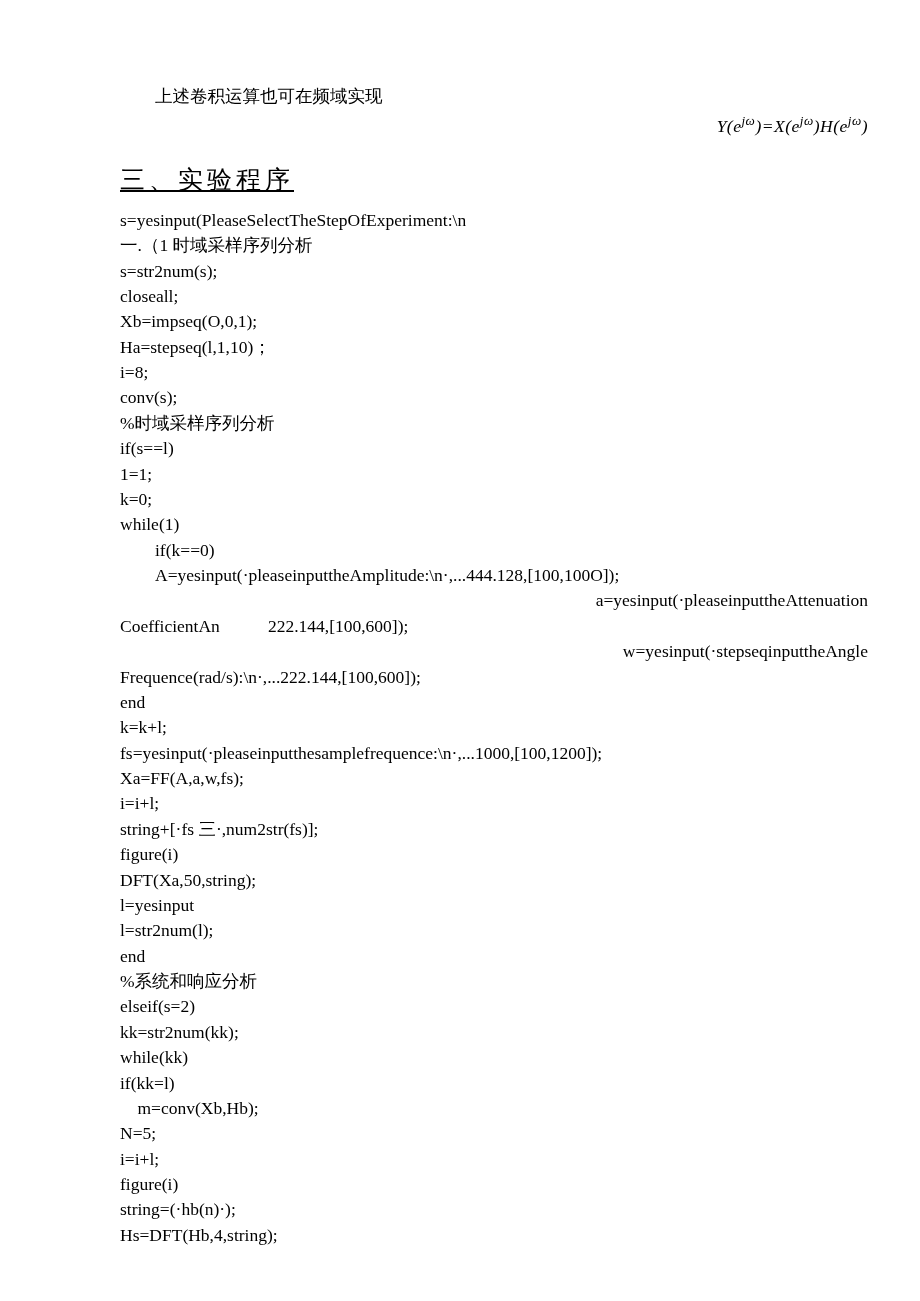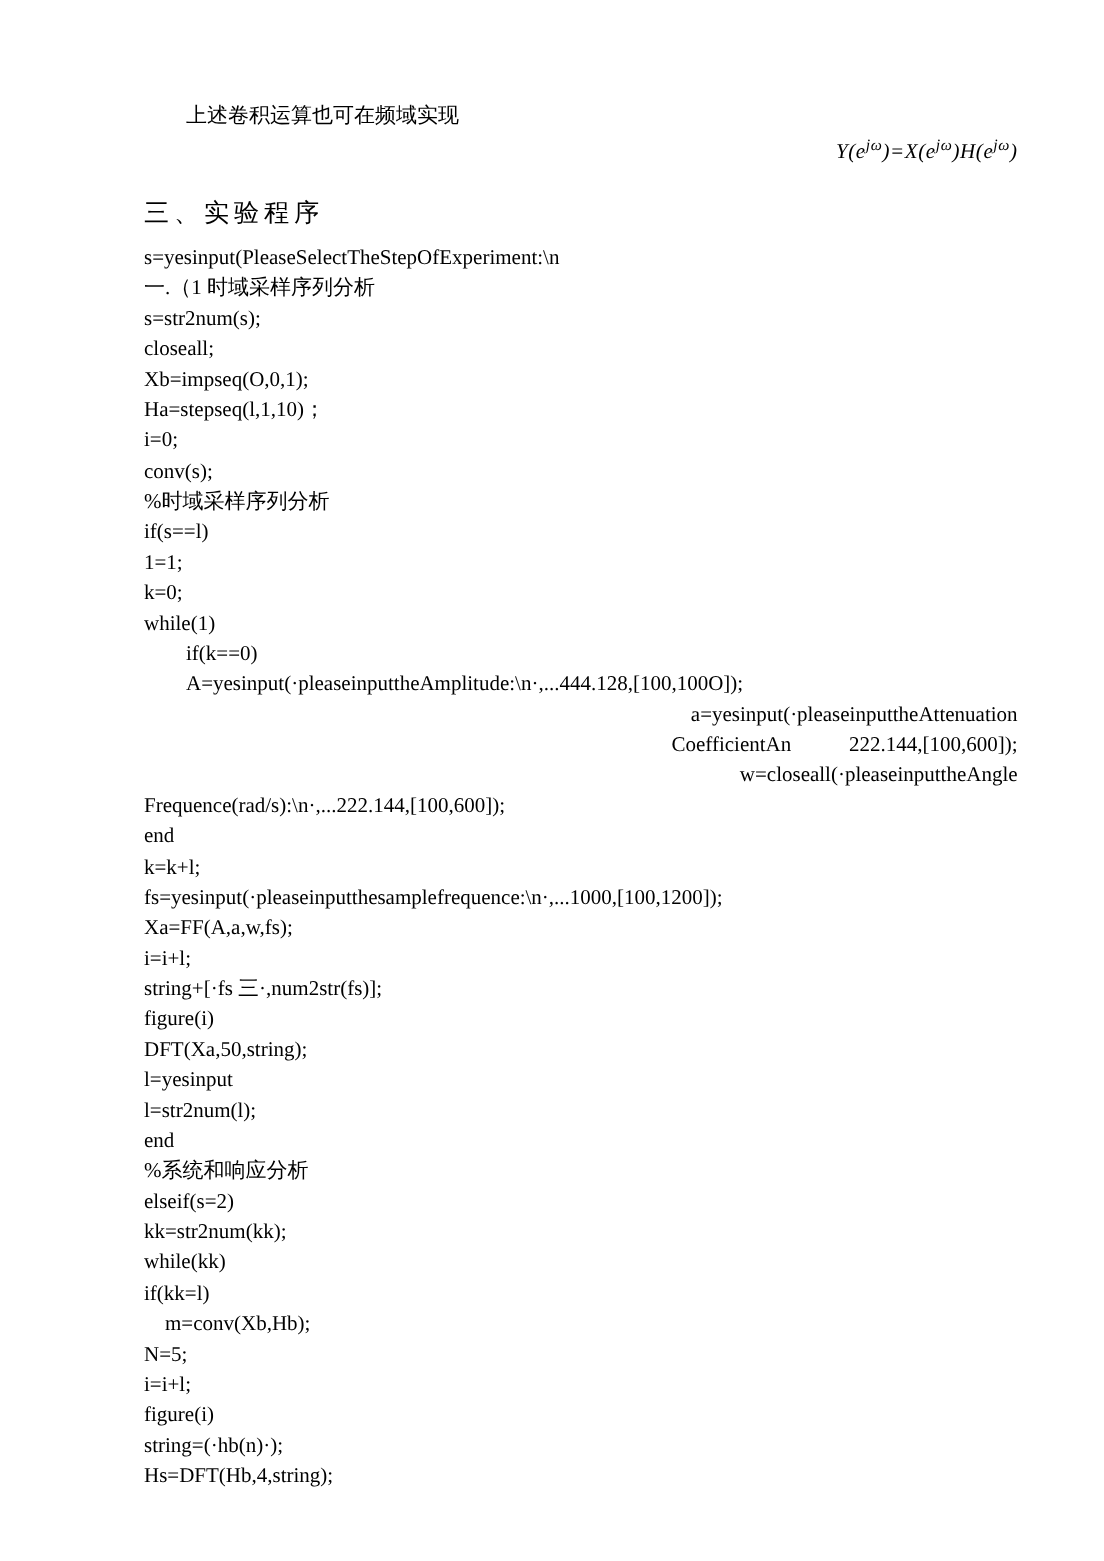--- a/index.html
+++ b/index.html
@@ -6,37 +6,38 @@
     margin: 0;
     padding: 0;
     background: #fff;
     font-family: "Times New Roman", SimSun, serif;
     font-size: 17.5px;
     color: #000;
     width: 920px;
     line-height: 1.45;
   }
   .page {
-    padding: 84px 72px 0 120px;
+    padding: 84px 52px 0 120px;
   }
   .indent {
     text-indent: 2em;
   }
   .formula {
     text-align: right;
     font-style: italic;
     font-family: "Times New Roman", serif;
     margin: 2px 0 6px 0;
     letter-spacing: 0.5px;
   }
   .formula sup { font-size: 0.75em; }
   .section-title {
-    font-size: 21px;
+    font-size: 25px;
     letter-spacing: 4px;
     margin: 22px 0 10px 0;
+    text-decoration: underline;
   }
   .code {
     font-family: "Times New Roman", SimSun, serif;
     white-space: normal;
   }
   .code div {
     min-height: 1.45em;
   }
   .just {
     display: flex;
@@ -60,38 +61,38 @@
 
   <div class="section-title">三、实验程序</div>
 
   <div class="code">
     <div>s=yesinput(PleaseSelectTheStepOfExperiment:\n</div>
     <div>一.（1 时域采样序列分析</div>
     <div>s=str2num(s);</div>
     <div>closeall;</div>
     <div>Xb=impseq(O,0,1);</div>
     <div>Ha=stepseq(l,1,10)；</div>
-    <div>i=0;</div>
+    <div>i=8;</div>
     <div>conv(s);</div>
     <div>%时域采样序列分析</div>
     <div>if(s==l)</div>
     <div>1=1;</div>
     <div>k=0;</div>
     <div>while(1)</div>
     <div class="ind1">if(k==0)</div>
     <div class="ind1">A=yesinput(·pleaseinputtheAmplitude:\n·,...444.128,[100,100O]);</div>
     <div class="just">
       <span class="ind1">a=yesinput(·please</span>
       <span>input</span>
       <span>the</span>
       <span>Attenuation</span>
     </div>
-    <div style="white-space:pre;text-align:right;">CoefficientAn           222.144,[100,600]);</div>
+    <div style="white-space:pre;">CoefficientAn           222.144,[100,600]);</div>
     <div class="just">
-      <span class="ind1">w=closeall(·please</span>
+      <span class="ind1">w=yesinput(·stepseq</span>
       <span>input</span>
       <span>the</span>
       <span>Angle</span>
     </div>
     <div>Frequence(rad/s):\n·,...222.144,[100,600]);</div>
     <div>end</div>
     <div>k=k+l;</div>
     <div>fs=yesinput(·pleaseinputthesamplefrequence:\n·,...1000,[100,1200]);</div>
     <div>Xa=FF(A,a,w,fs);</div>
     <div>i=i+l;</div>

